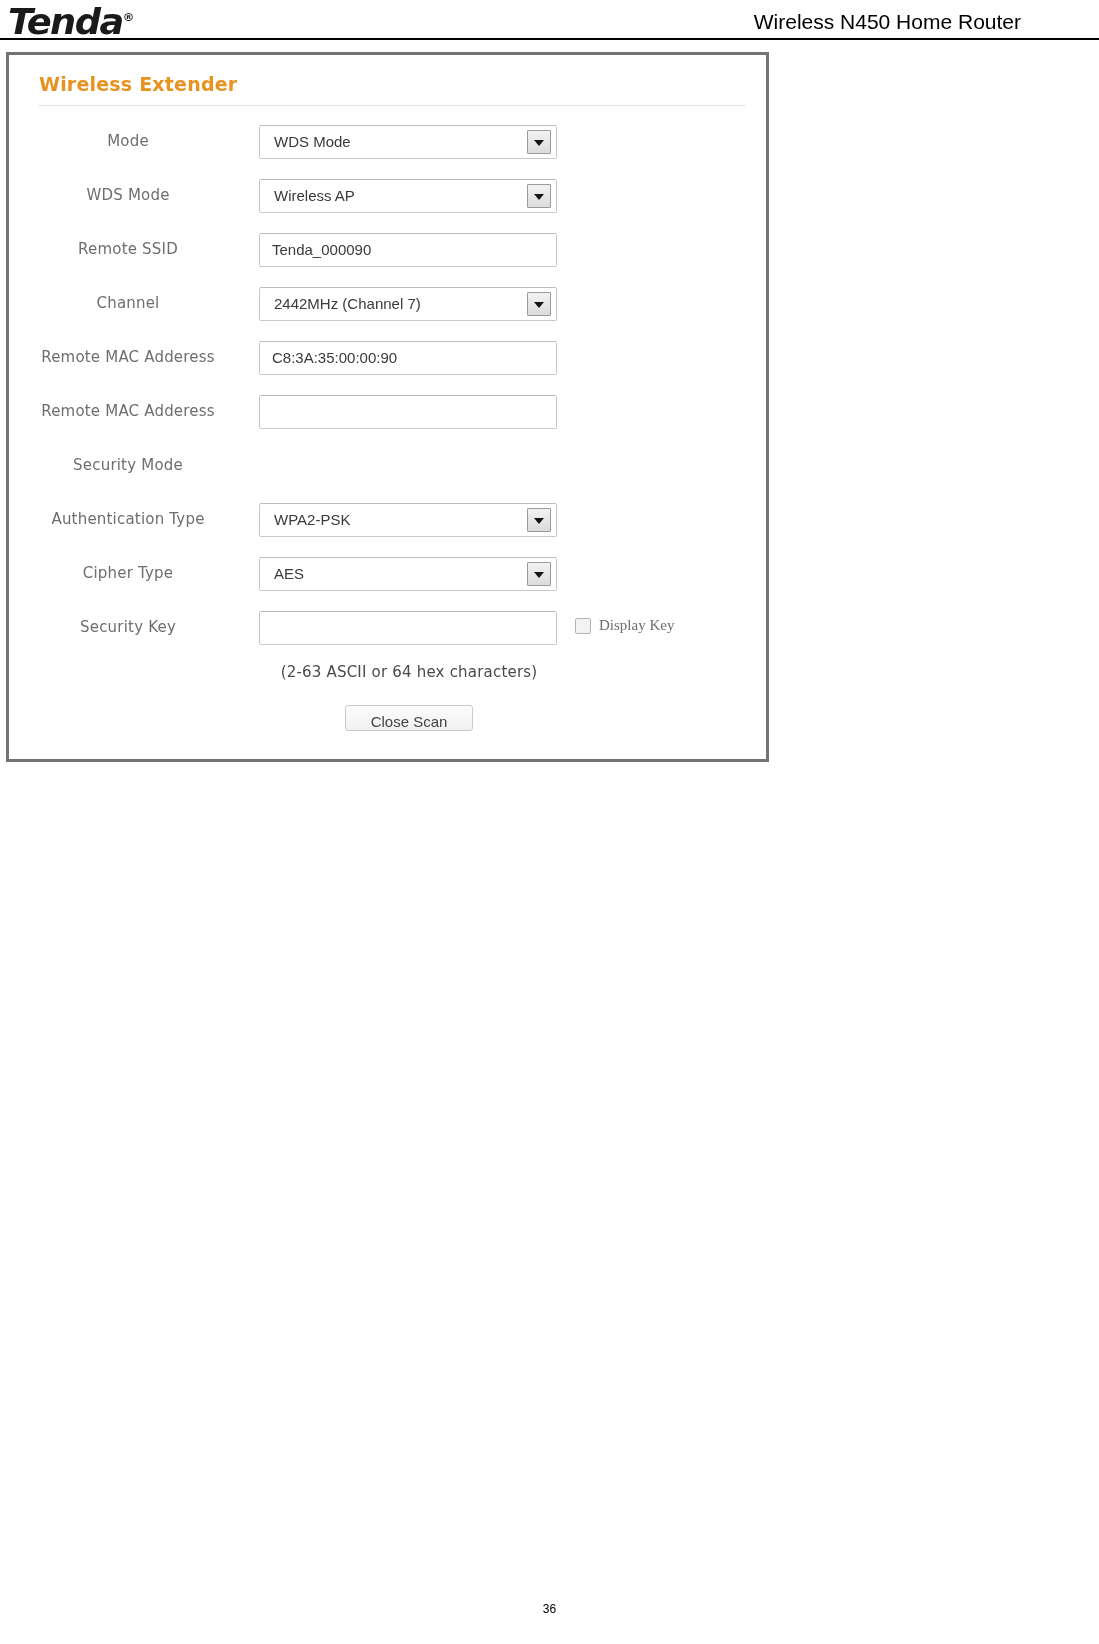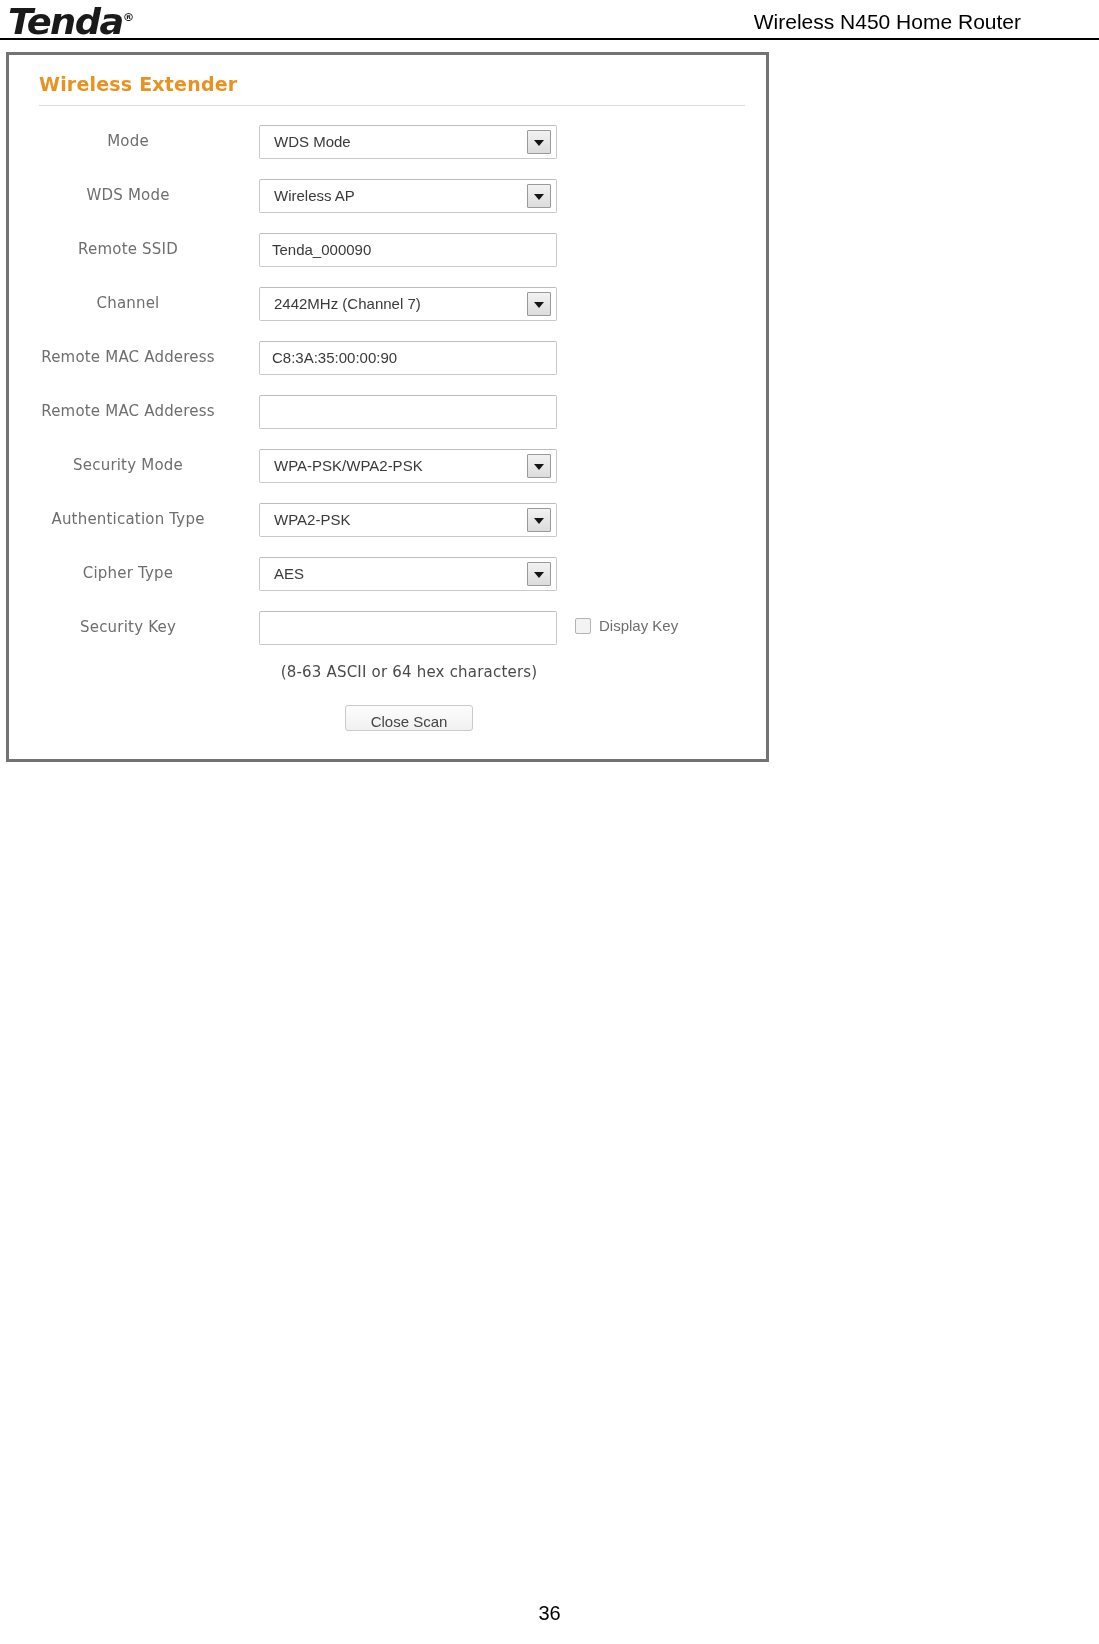--- a/index.html
+++ b/index.html
@@ -171,21 +171,21 @@
   .checkbox-box {
     width: 16px;
     height: 16px;
     box-sizing: border-box;
     border: 1px solid #b4b4b4;
     background: #f3f3f3;
     border-radius: 2px;
   }
   .checkbox-label {
     margin-left: 8px;
-    font-family: Liberation Sans, sans-serif;
+    font-family: Liberation Serif, serif;
     font-size: 15px;
     color: #6e6e6e;
     white-space: nowrap;
   }
 
   .hint {
     position: absolute;
     left: 250px;
     top: 608px;
     width: 300px;
@@ -221,21 +221,21 @@
     padding: 0 14px;
   }
 
   
   .page-number {
     position: absolute;
     left: 0;
     top: 1602px;
     width: 1099px;
     text-align: center;
-    font-size: 20px;
+    font-size: 12px;
     color: #000000;
   }
 </style>
 </head>
 <body>
 
 <div class="page-header">
   <div class="brand-logo"><span>Tenda</span><span class="tm">®</span></div>
   <div class="header-title">Wireless N450 Home Router</div>
   <div class="header-rule"></div>
@@ -287,24 +287,20 @@
 
     <div class="row">
       <div class="row-label">Remote MAC Adderess</div>
       <div class="field">
         <span class="field-value"></span>
       </div>
     </div>
 
     <div class="row">
       <div class="row-label">Security Mode</div>
-      <div class="field select">
-        <span class="field-value">WPA-PSK/WPA2-PSK</span>
-        <span class="select-arrow"></span>
-      </div>
     </div>
 
     <div class="row">
       <div class="row-label">Authentication Type</div>
       <div class="field select">
         <span class="field-value">WPA2-PSK</span>
         <span class="select-arrow"></span>
       </div>
     </div>
 
@@ -322,20 +318,20 @@
         <span class="field-value"></span>
       </div>
       <div class="checkbox-wrap">
         <span class="checkbox-box"></span>
         <span class="checkbox-label">Display Key</span>
       </div>
     </div>
 
   </div>
 
-  <div class="hint">(8-63 ASCII or 64 hex characters)</div>
+  <div class="hint">(2-63 ASCII or 64 hex characters)</div>
 
   <div class="btn-row">
     <div class="btn">Close Scan</div>
   </div>
 </div>
 
 <div class="page-number">36</div>
 
 </body></html>

